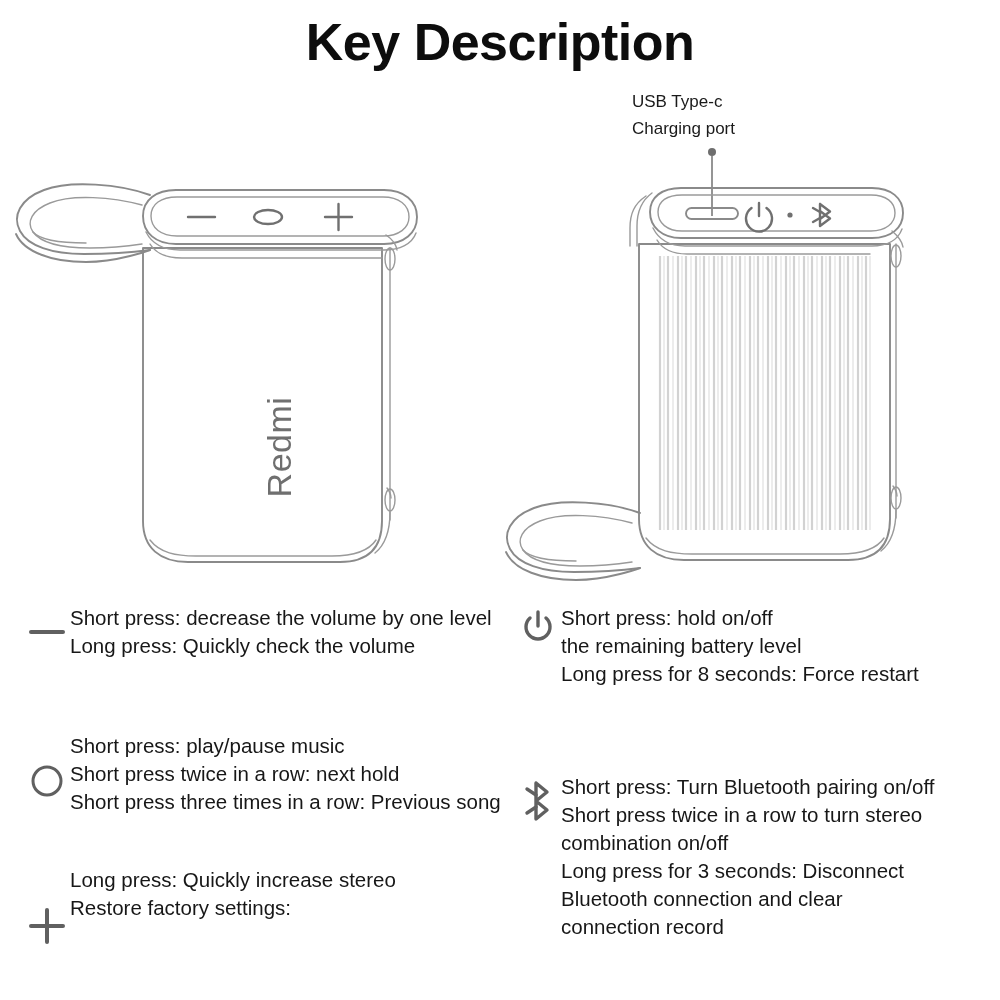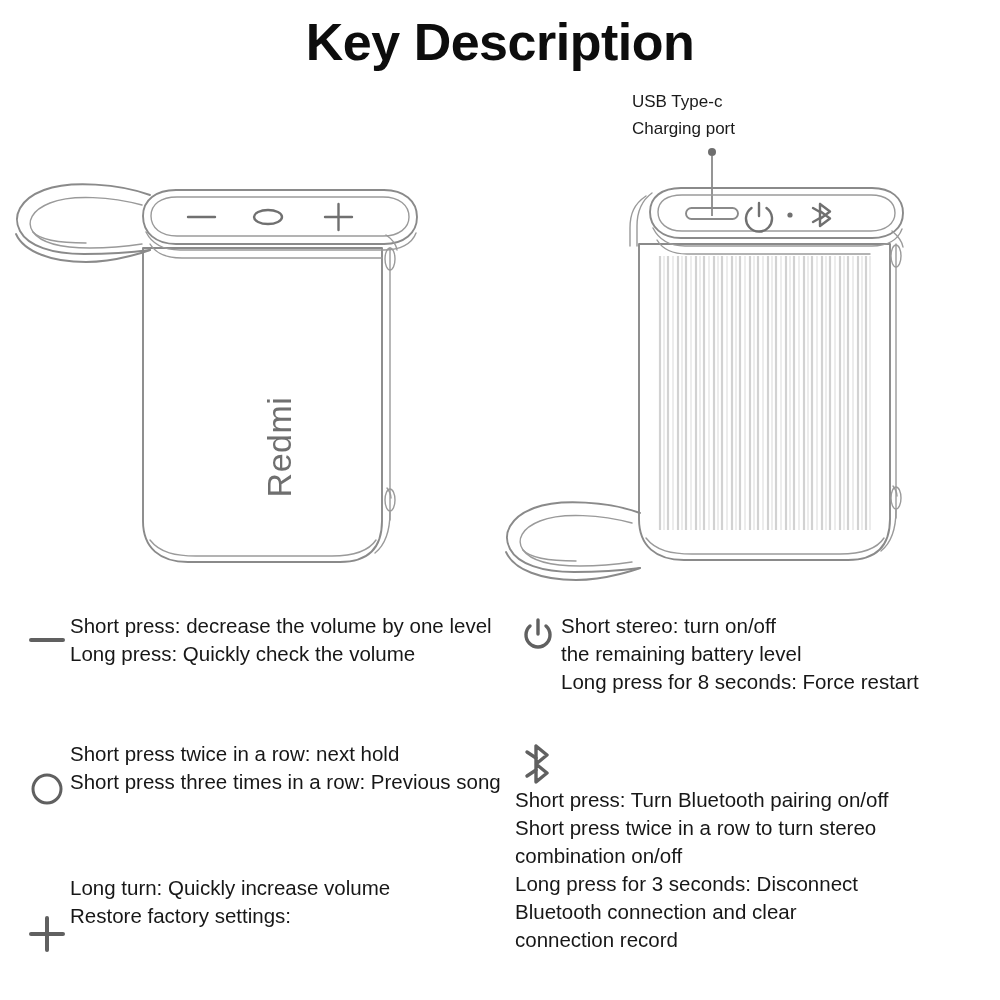--- a/index.html
+++ b/index.html
@@ -74,21 +74,20 @@
     color: #6f6f6f;
     letter-spacing: 0.5px;
     user-select: none;
   }
 
   
   .legend-item {
     position: absolute;
     display: flex;
     align-items: flex-start;
-    margin-top: 8px;
   }
   .legend-icon {
     flex: 0 0 auto;
     width: 46px;
     display: flex;
     align-items: center;
     justify-content: center;
     color: #606060;
   }
   .legend-lines {
@@ -102,21 +101,21 @@
   .legend-right { left: 515px; }
 
   #item-minus    { top: 604px; }
   #item-minus .legend-icon { padding-top: 18px; }
   #item-circle   { top: 732px; }
   #item-circle .legend-icon { padding-top: 32px; }
   #item-plus     { top: 866px; }
   #item-plus .legend-icon { padding-top: 40px; }
   #item-power    { top: 604px; }
   #item-power .legend-icon { padding-top: 4px; }
-  #item-bt       { top: 728px; flex-direction: column; }
+  #item-bt       { top: 773px; }
   #item-bt .legend-icon { padding-top: 6px; }
 
   #item-plus .legend-lines .wide { white-space: nowrap; }
 </style>
 </head>
 <body>
 
 <div id="page">
 
   <div class="page-title">Key Description</div>
@@ -303,47 +302,48 @@
     </div>
   </div>
 
   <div class="legend-item legend-left" id="item-circle">
     <div class="legend-icon">
       <svg width="34" height="34" viewBox="0 0 34 34" aria-hidden="true">
         <circle cx="17" cy="17" r="14" fill="none" stroke="#606060" stroke-width="3"></circle>
       </svg>
     </div>
     <div class="legend-lines">
+      <span class="ln">Short press: play/pause music</span>
       <span class="ln">Short press twice in a row: next hold</span>
       <span class="ln">Short press three times in a row: Previous song</span>
     </div>
   </div>
 
   <div class="legend-item legend-left" id="item-plus">
     <div class="legend-icon">
       <svg width="40" height="40" viewBox="0 0 40 40" aria-hidden="true">
         <line x1="4" y1="20" x2="36" y2="20" stroke="#606060" stroke-width="4" stroke-linecap="round"></line>
         <line x1="20" y1="4" x2="20" y2="36" stroke="#606060" stroke-width="4" stroke-linecap="round"></line>
       </svg>
     </div>
     <div class="legend-lines">
-      <span class="ln">Long turn: Quickly increase volume</span>
+      <span class="ln">Long press: Quickly increase stereo</span>
       <span class="ln">Restore factory settings:</span>
     </div>
   </div>
 
   <div class="legend-item legend-right" id="item-power">
     <div class="legend-icon">
       <svg width="36" height="38" viewBox="0 0 36 38" aria-hidden="true">
         <path d="M10,10 A12,12 0 1 0 26,10" fill="none" stroke="#606060" stroke-width="3.4" stroke-linecap="round"></path>
         <line x1="18" y1="4" x2="18" y2="18" stroke="#606060" stroke-width="3.4" stroke-linecap="round"></line>
       </svg>
     </div>
     <div class="legend-lines">
-      <span class="ln">Short stereo: turn on/off</span>
+      <span class="ln">Short press: hold on/off</span>
       <span class="ln">the remaining battery level</span>
       <span class="ln">Long press for 8 seconds: Force restart</span>
     </div>
   </div>
 
   <div class="legend-item legend-right" id="item-bt">
     <div class="legend-icon">
       <svg width="34" height="44" viewBox="0 0 34 44" aria-hidden="true">
         <g fill="none" stroke="#606060" stroke-width="3.4" stroke-linecap="round" stroke-linejoin="round">
           <path d="M15,4 L26,13 L15,22 L15,4 L15,40 L26,31 L15,22"></path>

